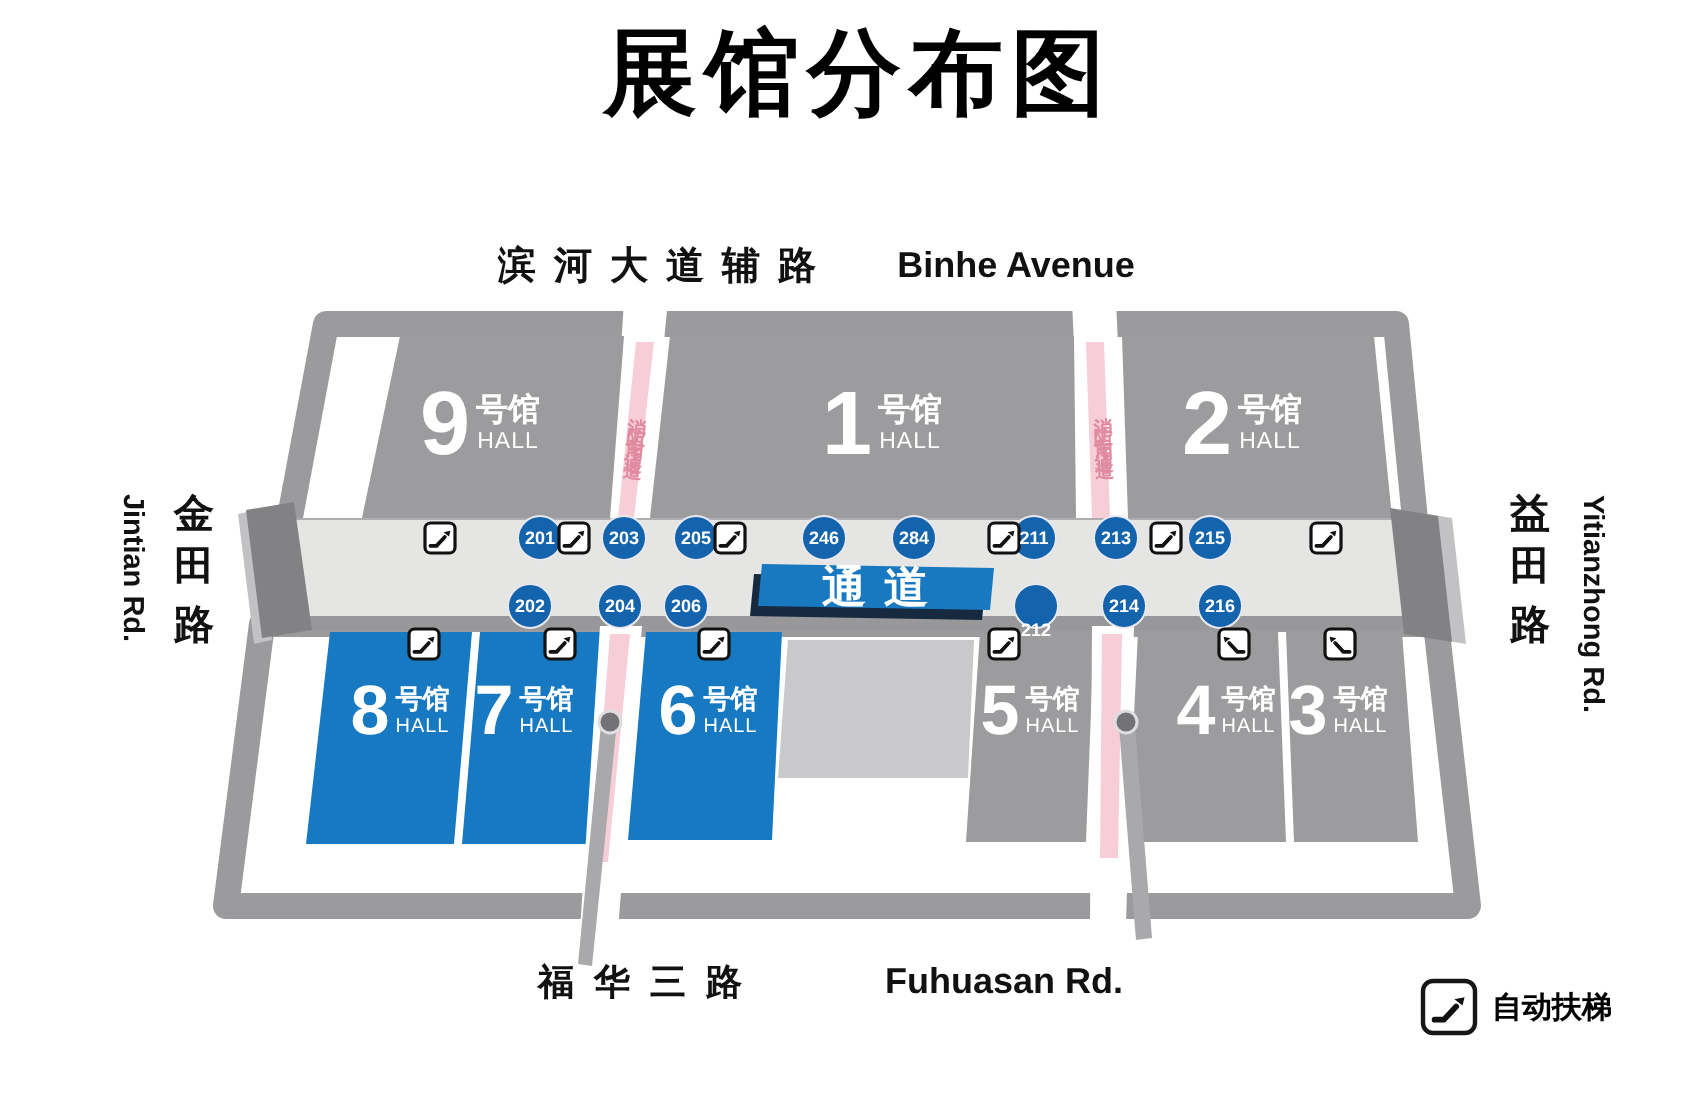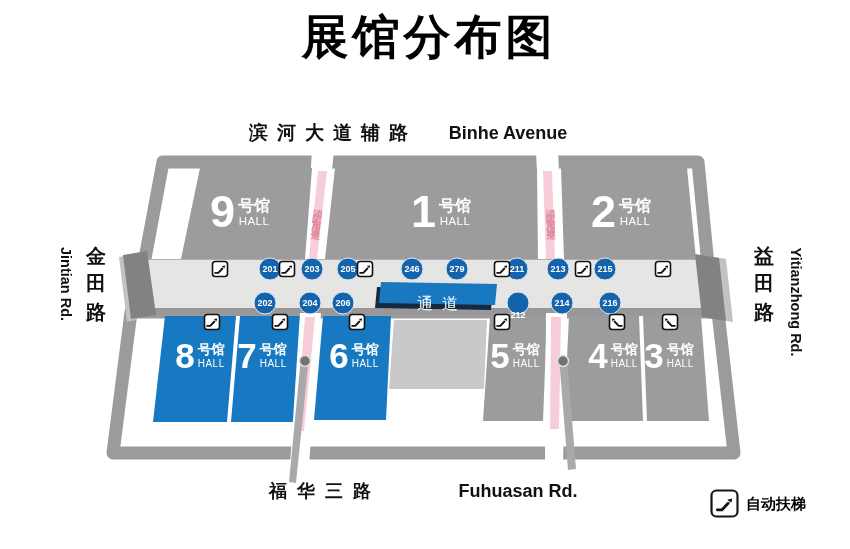--- a/index.html
+++ b/index.html
@@ -17,21 +17,21 @@
   .hall-label{display:flex;align-items:center;gap:3px;color:#fff;}
   .hall-label .num{font-weight:bold;line-height:.85;}
   .hall-label .sub{display:flex;flex-direction:column;line-height:1.1;font-weight:bold;text-align:center;}
   .hl-top .num{font-size:45px;}
   .hl-top .sfx{font-size:16px;}
   .hl-top .hw{font-size:11.5px;letter-spacing:.5px;font-weight:normal;}
   .hl-bot .num{font-size:35px;}
   .hl-bot .sfx{font-size:13.5px;}
   .hl-bot .hw{font-size:10px;letter-spacing:.5px;font-weight:normal;}
   .plaza-label{font-size:23px;font-weight:bold;letter-spacing:3px;color:#111;}
-  .banner-label{font-size:16px;font-weight:normal;letter-spacing:9px;color:#fff;margin-top:10px;}
+  .banner-label{font-size:22px;font-weight:bold;letter-spacing:9px;color:#fff;}
   .badge{font-size:9px;font-weight:bold;color:#fff;width:26px;text-align:center;}
   .lane-text{writing-mode:vertical-rl;text-orientation:upright;font-size:9.5px;font-weight:bold;
              letter-spacing:4.5px;color:#e08aa0;}
   .lane-text.l1{transform:translate(-50%,-50%) rotate(6deg);}
   .lane-text.l2{transform:translate(-50%,-50%) rotate(-2deg);}
   .legend-label{font-size:15px;font-weight:bold;transform:translate(0,-50%);}
 </style>
 </head>
 <body>
 
@@ -131,21 +131,21 @@
     <g transform="translate(724.5,504) scale(1.5)">
         <use href="#esc-glyph"></use>
       </g>
   </svg>
 
   <div class="t title" style="left:429px;top:37px;">展馆分布图</div>
 
   <div class="t road road-cn-top" style="left:333px;top:133px;">滨河大道辅路</div>
   <div class="t road road-en" style="left:508px;top:133px;">Binhe Avenue</div>
   <div class="t road road-cn-bottom" style="left:325px;top:491px;">福华三路</div>
-  <div class="t road road-en" style="left:502px;top:491px;margin-left:16px;">Fuhuasan Rd.</div>
+  <div class="t road road-en" style="left:502px;top:491px;">Fuhuasan Rd.</div>
   <div class="t vert-cn" style="left:97px;top:272px;">金田路</div>
   <div class="t rot-en" style="left:66px;top:284px;">Jintian Rd.</div>
   <div class="t vert-cn" style="left:765px;top:272px;">益田路</div>
   <div class="t rot-en" style="left:796px;top:302px;">Yitianzhong Rd.</div>
 
   <div class="t hall-label hl-top" style="left:240px;top:212px;">
     <span class="num">9</span>
     <span class="sub">
         <span class="sfx">号馆</span>
         <span class="hw">HALL</span>
@@ -210,21 +210,21 @@
 
   <div class="t banner-label" style="left:442px;top:294px;">通道</div>
 
   <div class="t lane-text l1" style="left:317px;top:214px;">消防专用通道</div>
   <div class="t lane-text l2" style="left:550px;top:214px;">消防专用通道</div>
 
   <div class="t badge" style="left:270px;top:269px;">201</div>
   <div class="t badge" style="left:312px;top:269px;">203</div>
   <div class="t badge" style="left:348px;top:269px;">205</div>
   <div class="t badge" style="left:412px;top:269px;">246</div>
-  <div class="t badge" style="left:457px;top:269px;">279</div>
+  <div class="t badge" style="left:457px;top:269px;">284</div>
   <div class="t badge" style="left:517px;top:269px;">211</div>
   <div class="t badge" style="left:558px;top:269px;">213</div>
   <div class="t badge" style="left:605px;top:269px;">215</div>
   <div class="t badge" style="left:265px;top:303px;">202</div>
   <div class="t badge" style="left:310px;top:303px;">204</div>
   <div class="t badge" style="left:343px;top:303px;">206</div>
   <div class="t badge" style="left:518px;top:315px;">212</div>
   <div class="t badge" style="left:562px;top:303px;">214</div>
   <div class="t badge" style="left:610px;top:303px;">216</div>
 

